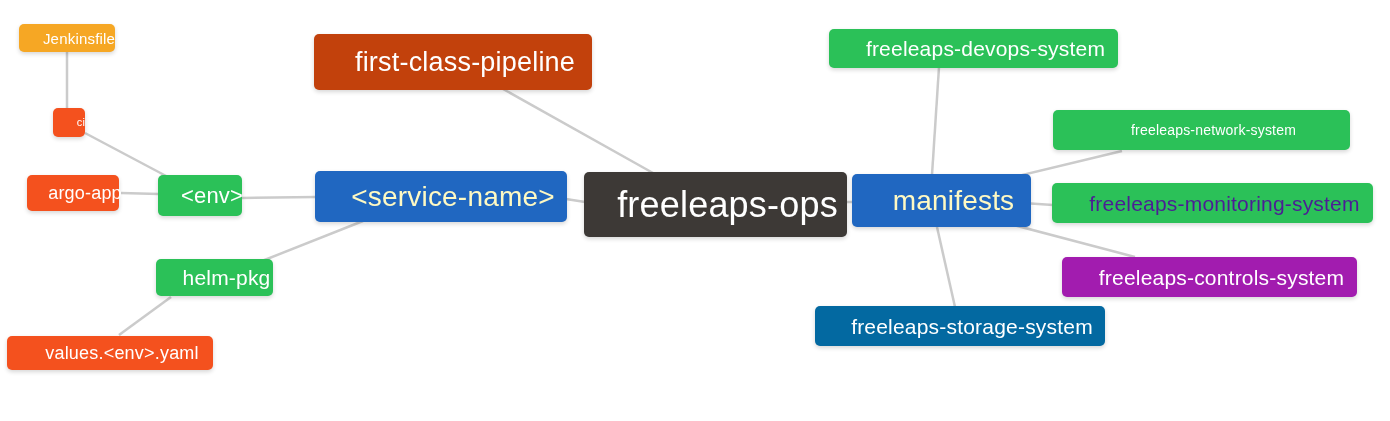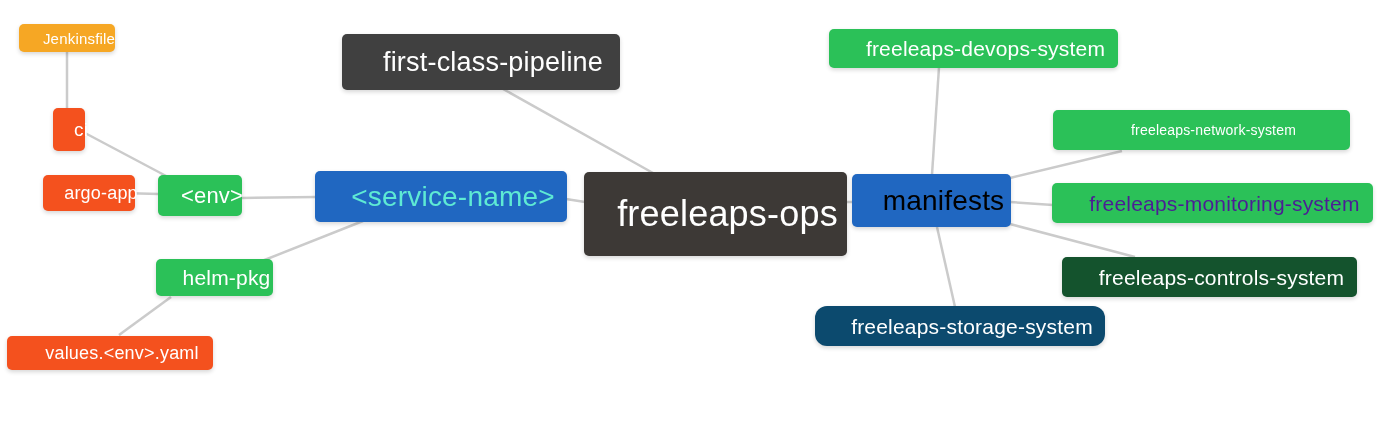--- a/index.html
+++ b/index.html
@@ -33,28 +33,28 @@
       <line x1="503" y1="89" x2="653" y2="173" stroke="#CBCBCB" stroke-width="2.5"></line>
       <line x1="846" y1="202" x2="853" y2="202" stroke="#CBCBCB" stroke-width="2.5"></line>
       <line x1="939" y1="67" x2="932" y2="175" stroke="#CBCBCB" stroke-width="2.5"></line>
       <line x1="1010" y1="178" x2="1122" y2="151" stroke="#CBCBCB" stroke-width="2.5"></line>
       <line x1="1010" y1="202" x2="1053" y2="205" stroke="#CBCBCB" stroke-width="2.5"></line>
       <line x1="1010" y1="224" x2="1135" y2="257" stroke="#CBCBCB" stroke-width="2.5"></line>
       <line x1="937" y1="227" x2="955" y2="307" stroke="#CBCBCB" stroke-width="2.5"></line>
     </svg>
   <div id="nodes">
       <div class="node" style="left: 19px; top: 24px; width: 96px; height: 28px; font-size: 15px; background: rgb(246, 167, 36); color: rgb(255, 255, 255);">Jenkinsfile</div>
-      <div class="node" style="left: 53px; top: 108px; width: 32px; height: 43px; font-size: 19px; background: rgb(244, 81, 30); color: rgb(255, 255, 255);">ci</div>
-      <div class="node" style="left: 43px; top: 175px; width: 92px; height: 36px; font-size: 18px; background: rgb(244, 81, 30); color: rgb(255, 255, 255);">argo-app</div>
+      <div class="node" style="left: 53px; top: 108px; width: 32px; height: 29px; font-size: 11px; background: rgb(244, 81, 30); color: rgb(255, 255, 255);">ci</div>
+      <div class="node" style="left: 27px; top: 175px; width: 92px; height: 36px; font-size: 18px; background: rgb(244, 81, 30); color: rgb(255, 255, 255);">argo-app</div>
       <div class="node" style="left: 158px; top: 175px; width: 84px; height: 41px; font-size: 22px; background: rgb(43, 193, 88); color: rgb(255, 255, 255); text-align: right;">&lt;env&gt;</div>
       <div class="node" style="left: 156px; top: 259px; width: 117px; height: 37px; font-size: 21px; background: rgb(43, 193, 88); color: rgb(255, 255, 255);">helm-pkg</div>
       <div class="node" style="left: 7px; top: 336px; width: 206px; height: 34px; font-size: 18px; background: rgb(244, 81, 30); color: rgb(255, 255, 255);">values.&lt;env&gt;.yaml</div>
-      <div class="node" style="left: 314px; top: 34px; width: 278px; height: 56px; font-size: 27px; background: #404040; color: rgb(255, 255, 255); margin-left: 28px;">first-class-pipeline</div>
-      <div class="node" style="left: 315px; top: 171px; width: 252px; height: 51px; font-size: 28px; background: rgb(32, 103, 193); color: #5eead4;">&lt;service-name&gt;</div>
-      <div class="node" style="left: 584px; top: 172px; width: 263px; height: 84px; font-size: 36px; background: rgb(61, 57, 54); color: rgb(255, 255, 255);">freeleaps-ops</div>
-      <div class="node" style="left: 852px; top: 174px; width: 159px; height: 53px; font-size: 28px; background: rgb(32, 103, 193); color: #000000;">manifests</div>
+      <div class="node" style="left: 314px; top: 34px; width: 278px; height: 56px; font-size: 27px; background: #c2410c; color: rgb(255, 255, 255);">first-class-pipeline</div>
+      <div class="node" style="left: 315px; top: 171px; width: 252px; height: 51px; font-size: 28px; background: rgb(32, 103, 193); color: #fef9c3;">&lt;service-name&gt;</div>
+      <div class="node" style="left: 584px; top: 172px; width: 263px; height: 65px; font-size: 36px; background: rgb(61, 57, 54); color: rgb(255, 255, 255);">freeleaps-ops</div>
+      <div class="node" style="left: 852px; top: 174px; width: 179px; height: 53px; font-size: 28px; background: rgb(32, 103, 193); color: #fef9c3;">manifests</div>
       <div class="node" style="left: 796px; top: 29px; width: 289px; height: 39px; font-size: 21px; background: rgb(43, 193, 88); color: rgb(255, 255, 255); margin-left: 33px;">freeleaps-devops-system</div>
       <div class="node" style="left: 1053px; top: 110px; width: 297px; height: 40px; font-size: 14px; background: rgb(43, 193, 88); color: rgb(255, 255, 255);">freeleaps-network-system</div>
       <div class="node" style="left: 1052px; top: 183px; width: 321px; height: 40px; font-size: 21px; background: rgb(43, 193, 88); color: #4c1d95;">freeleaps-monitoring-system</div>
-      <div class="node" style="left: 1062px; top: 257px; width: 295px; height: 40px; font-size: 21px; background: #14532d; color: rgb(255, 255, 255);">freeleaps-controls-system</div>
-      <div class="node" style="left: 815px; top: 306px; width: 290px; height: 40px; font-size: 21px; background: #0c4a6e; color: rgb(255, 255, 255); border-radius: 12px;">freeleaps-storage-system</div>
+      <div class="node" style="left: 1062px; top: 257px; width: 295px; height: 40px; font-size: 21px; background: #a21caf; color: rgb(255, 255, 255);">freeleaps-controls-system</div>
+      <div class="node" style="left: 815px; top: 306px; width: 290px; height: 40px; font-size: 21px; background: #0369a1; color: rgb(255, 255, 255);">freeleaps-storage-system</div>
     </div>
 </div>
 
 </body></html>

